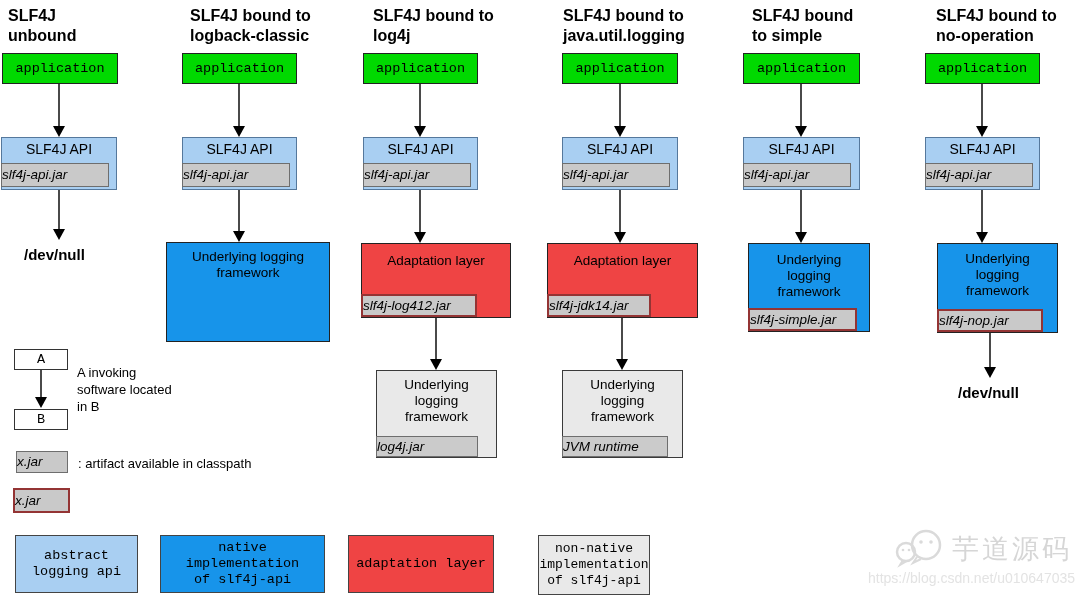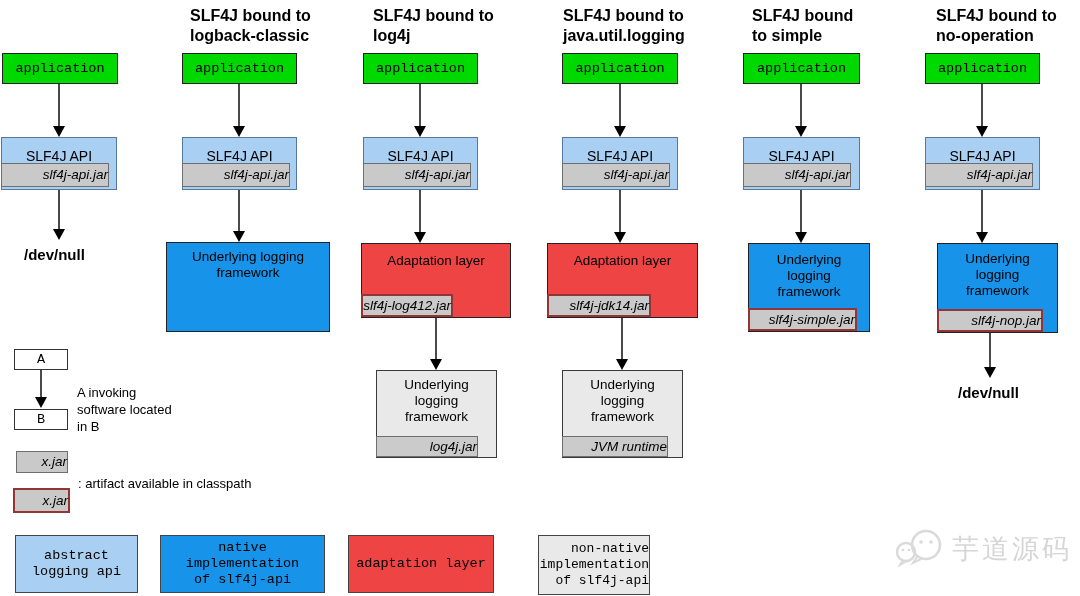--- a/index.html
+++ b/index.html
@@ -3,47 +3,51 @@
 <meta charset="utf-8">
 <style>
   html,body{margin:0;padding:0;background:#fff;}
   #canvas{position:relative;width:1080px;height:596px;background:#fff;overflow:hidden;
           font-family:"Liberation Sans",sans-serif;color:#000;}
   .title{position:absolute;font-weight:bold;font-size:16px;line-height:20px;white-space:nowrap;}
   .box{position:absolute;box-sizing:border-box;border:1px solid #222;font-size:13.5px;text-align:center;}
   .flexc{display:flex;flex-direction:column;align-items:center;justify-content:center;font-family:Liberation Mono, monospace;}
   .app{background:#00d900;}
   .api{background:#a9cff2;border-color:#55789c;}
-  .api .label{padding-top:10px;font-size:14px;}
+  .api .label{padding-top:3px;font-size:14px;}
   .blue{background:#1794ea;}
   .teal{background:#ef4444;}
   .fw{background:#e9e9e9;border-color:#3a3a3a;}
   .toplabel{padding-top:6px;line-height:16px;}
   .jar{position:absolute;box-sizing:border-box;background:#c9c9c9;border:1px solid #6e6e6e;
-       font-style:italic;font-size:13.5px;text-align:right;}
+       font-style:italic;font-size:13.5px;text-align:left;}
   .jar.binding{border:2px solid #943434;}
   .api .jar{left:-1px;bottom:2px;width:108px;height:24px;line-height:21px;}
   .jar.twoline{text-align:left;padding-left:6px;line-height:18px;padding-top:1px;}
   .varrow{position:absolute;width:12px;}
   .varrow::before{content:"";position:absolute;left:5px;top:0;bottom:9px;width:1.5px;background:#4a4a4a;}
   .varrow::after{content:"";position:absolute;left:0;bottom:0;width:0;height:0;
        border-left:6px solid transparent;border-right:6px solid transparent;border-top:11px solid #000;}
   .devnull{position:absolute;font-weight:bold;font-size:15px;white-space:nowrap;}
   .whitebox{background:#fff;border-color:#333;font-size:13.5px;}
-  .legend-text{position:absolute;font-size:13px;line-height:17px;white-space:nowrap;margin-top:20px;}
+  .legend-text{position:absolute;font-size:13px;line-height:17px;white-space:nowrap;}
   .keybox{font-size:13.5px;line-height:16px;border-color:#444;}
   .wm-brand{position:absolute;font-size:27px;letter-spacing:3px;color:#d6d6d6;
        text-shadow:1px 1px 0 #ffffff;white-space:nowrap;}
   .wm-url{position:absolute;font-size:14px;color:#e3e3e3;white-space:nowrap;}
 </style>
 </head>
 <body>
 
 <div id="canvas">
 
+  <div class="title" style="left:8px;top:6px;">
+    <span>SLF4J</span><br>
+    <span>unbound</span>
+  </div>
   <div class="box app flexc" style="left:2px;top:53px;width:116px;height:31px;">
     <span>application</span>
   </div>
   <div class="varrow" style="left:53px;top:84px;height:53px;"></div>
   <div class="box api" style="left:1px;top:137px;width:116px;height:53px;">
     <div class="label">SLF4J API</div>
     <div class="jar">
       <span>slf4j-api.jar</span>
     </div>
   </div>
@@ -58,21 +62,21 @@
     <span>application</span>
   </div>
   <div class="varrow" style="left:233px;top:84px;height:53px;"></div>
   <div class="box api" style="left:182px;top:137px;width:115px;height:53px;">
     <div class="label">SLF4J API</div>
     <div class="jar">
       <span>slf4j-api.jar</span>
     </div>
   </div>
   <div class="varrow" style="left:233px;top:190px;height:52px;"></div>
-  <div class="box blue" style="left:166px;top:242px;width:164px;height:90px;">
+  <div class="box blue" style="left:166px;top:242px;width:164px;height:100px;">
     <div class="toplabel">
       <span>Underlying logging</span><br>
       <span>framework</span>
     </div>
   </div>
 
   <div class="title" style="left:373px;top:6px;">
     <span>SLF4J bound to</span><br>
     <span>log4j</span>
   </div>
@@ -82,21 +86,21 @@
   <div class="varrow" style="left:414px;top:84px;height:53px;"></div>
   <div class="box api" style="left:363px;top:137px;width:115px;height:53px;">
     <div class="label">SLF4J API</div>
     <div class="jar">
       <span>slf4j-api.jar</span>
     </div>
   </div>
   <div class="varrow" style="left:414px;top:190px;height:53px;"></div>
   <div class="box teal" style="left:361px;top:243px;width:150px;height:75px;">
     <div class="toplabel" style="padding-top:9px;">Adaptation layer</div>
-    <div class="jar binding" style="left:-1px;bottom:0;width:92px;height:23px;line-height:19px;">
+    <div class="jar binding" style="left:-1px;bottom:0;width:116px;height:23px;line-height:19px;">
       <span>slf4j-log412.jar</span>
     </div>
   </div>
   <div class="varrow" style="left:430px;top:318px;height:52px;"></div>
   <div class="box fw" style="left:376px;top:370px;width:121px;height:88px;">
     <div class="toplabel">
       <span>Underlying</span><br>
       <span>logging</span><br>
       <span>framework</span>
     </div>
@@ -218,33 +222,34 @@
     <span>abstract</span>
     <span>logging api</span>
   </div>
   <div class="box blue flexc keybox" style="left:160px;top:535px;width:165px;height:58px;">
     <span>native implementation</span>
     <span>of slf4j-api</span>
   </div>
   <div class="box teal flexc keybox" style="left:348px;top:535px;width:146px;height:58px;">
     <span>adaptation layer</span>
   </div>
-  <div class="box fw flexc keybox" style="left:538px;top:535px;width:112px;height:60px;font-size:13px;align-items:flex-end;">
+  <div class="box fw flexc keybox" style="left:538px;top:535px;width:112px;height:60px;font-size:13px;">
     <span>non-native</span>
     <span>implementation</span>
     <span>of slf4j-api</span>
   </div>
 
   <div style="position:absolute;left:893px;top:527px;width:55px;height:45px;">
     <svg width="55" height="45" viewBox="0 0 55 45">
       <circle cx="33" cy="18" r="14" fill="none" stroke="#dadada" stroke-width="2.5"></circle>
       <circle cx="28" cy="15" r="1.8" fill="#dadada"></circle>
       <circle cx="38" cy="15" r="1.8" fill="#dadada"></circle>
       <path d="M24 30 L20 36 L28 32" fill="none" stroke="#dadada" stroke-width="2"></path>
       <circle cx="13" cy="25" r="9" fill="none" stroke="#dadada" stroke-width="2.5"></circle>
       <circle cx="10" cy="23" r="1.3" fill="#dadada"></circle>
       <circle cx="16" cy="23" r="1.3" fill="#dadada"></circle>
       <path d="M10 33 L7 38 L14 34" fill="none" stroke="#dadada" stroke-width="2"></path>
     </svg>
   </div>
   <div class="wm-brand" style="left:952px;top:531px;">芋道源码</div>
+  <div class="wm-url" style="left:868px;top:570px;">https://blog.csdn.net/u010647035</div>
 
 </div>
 
 </body></html>

